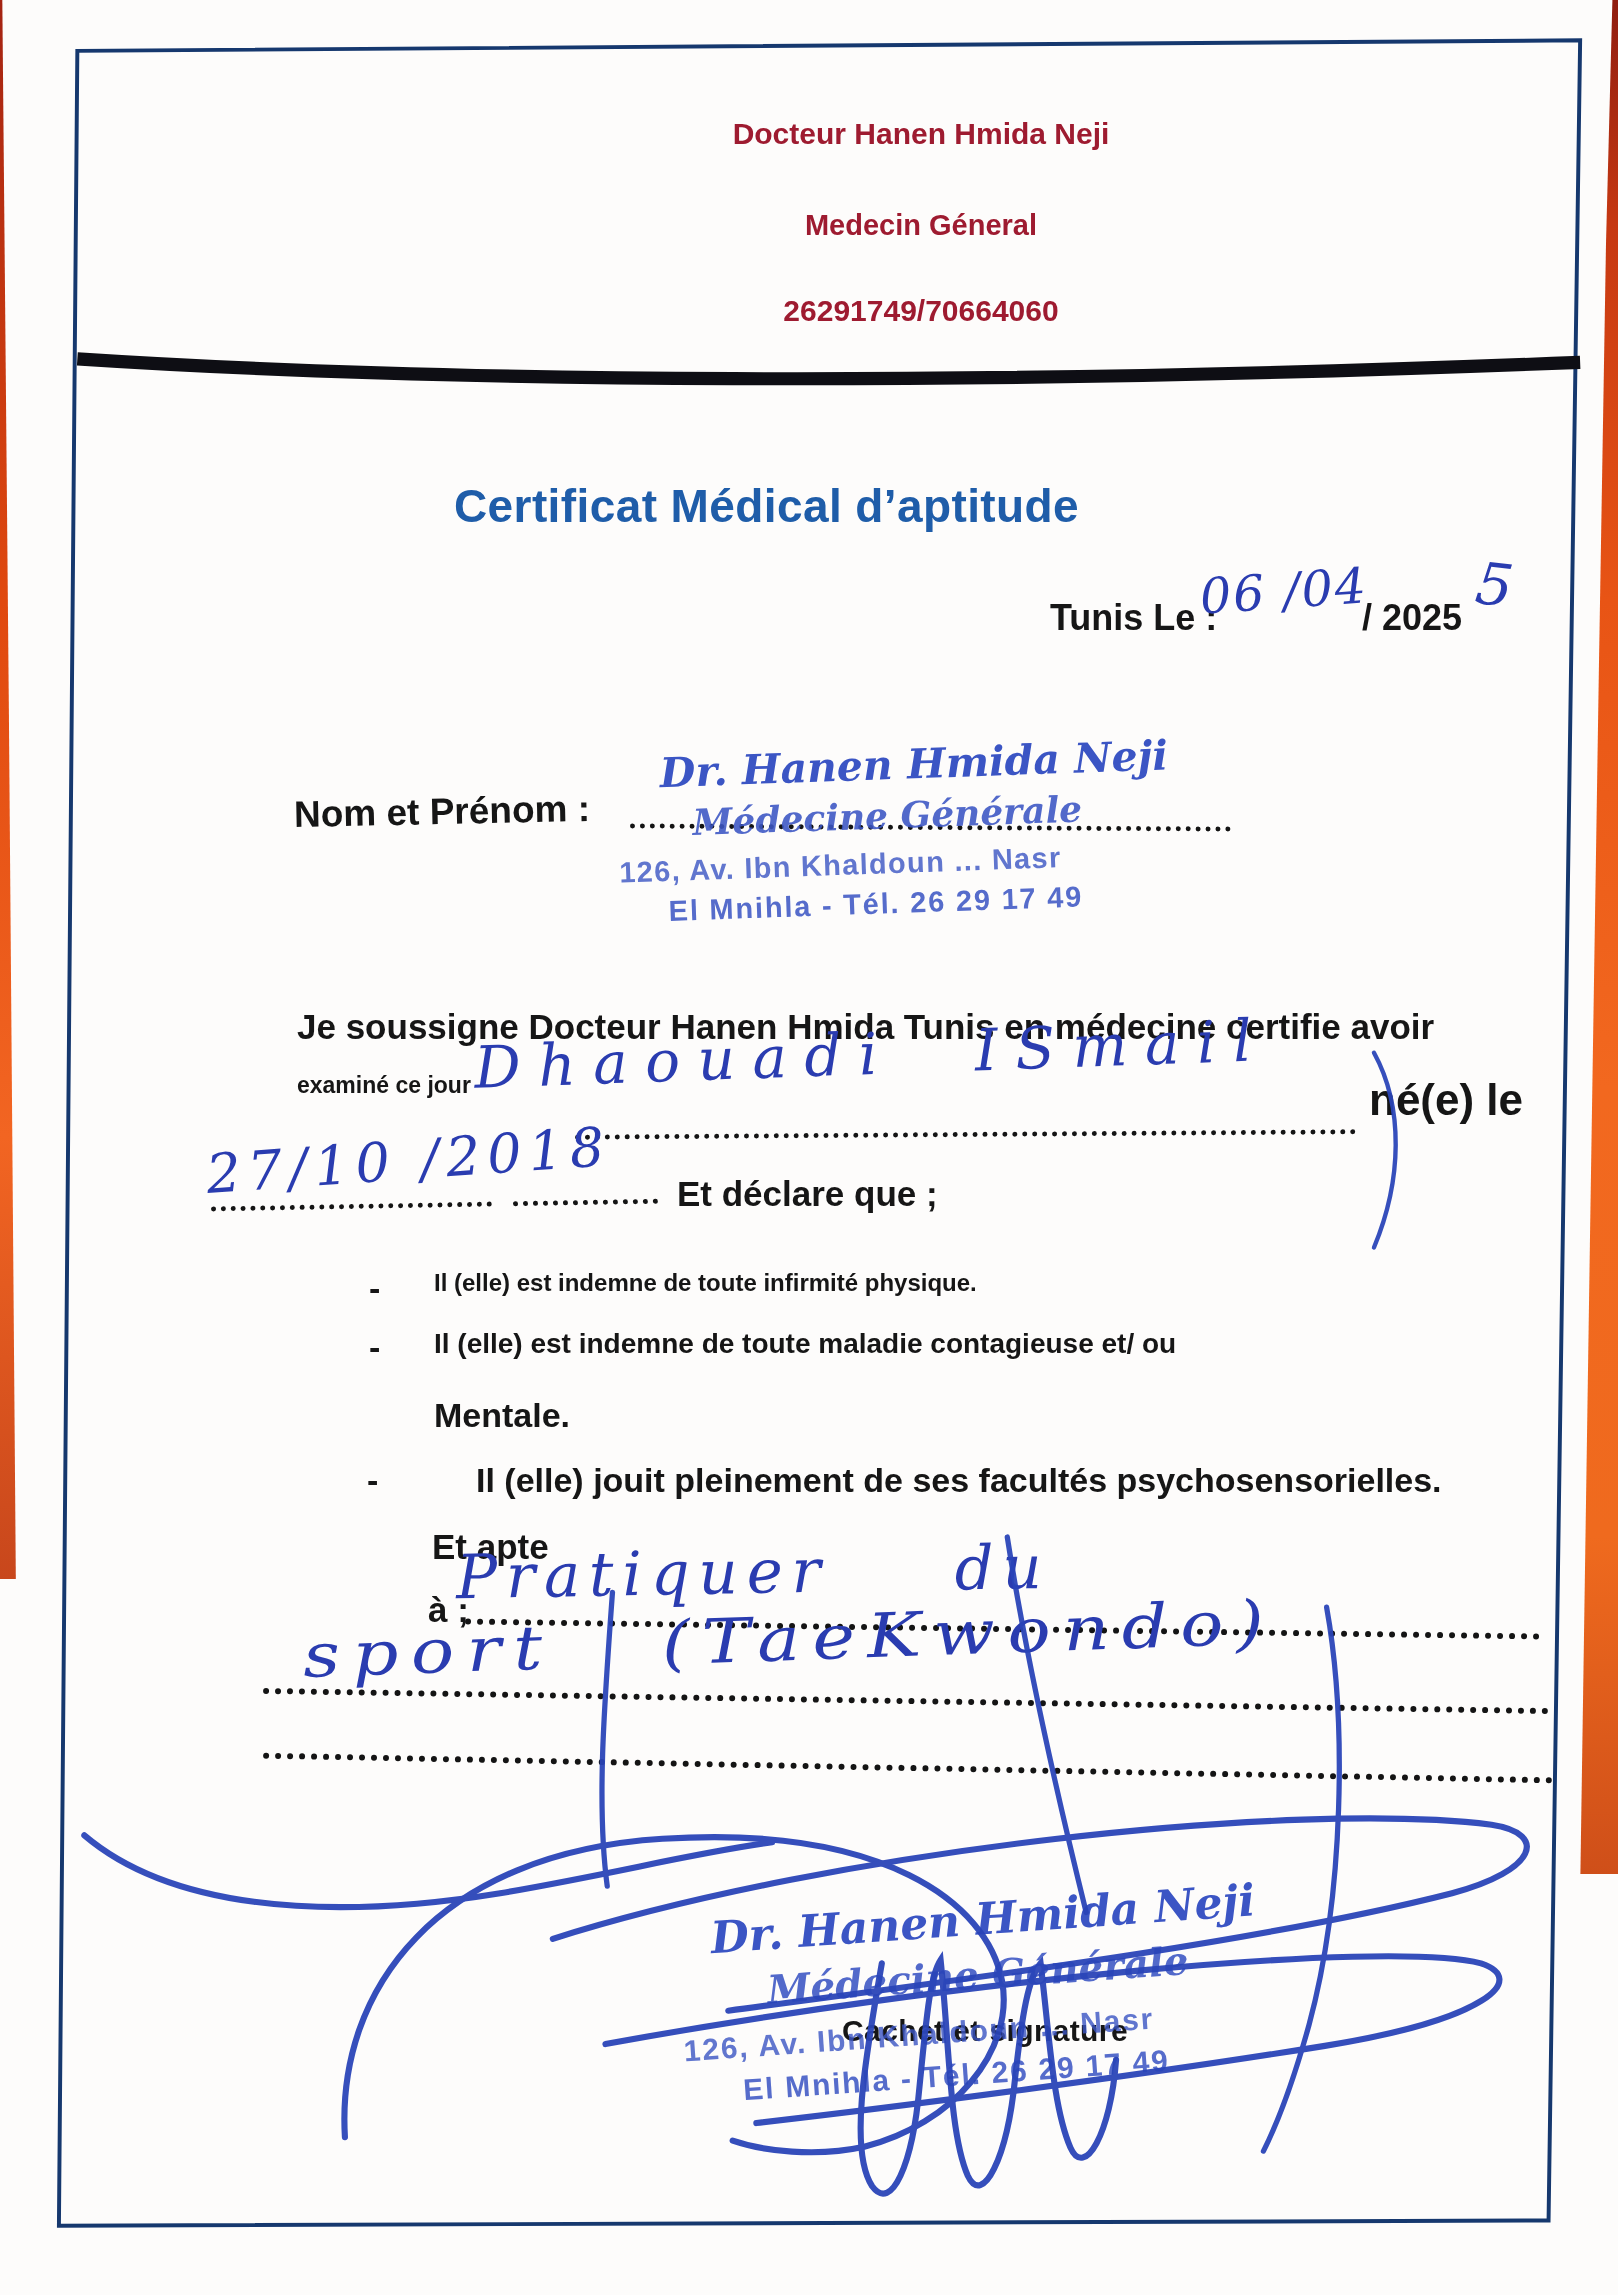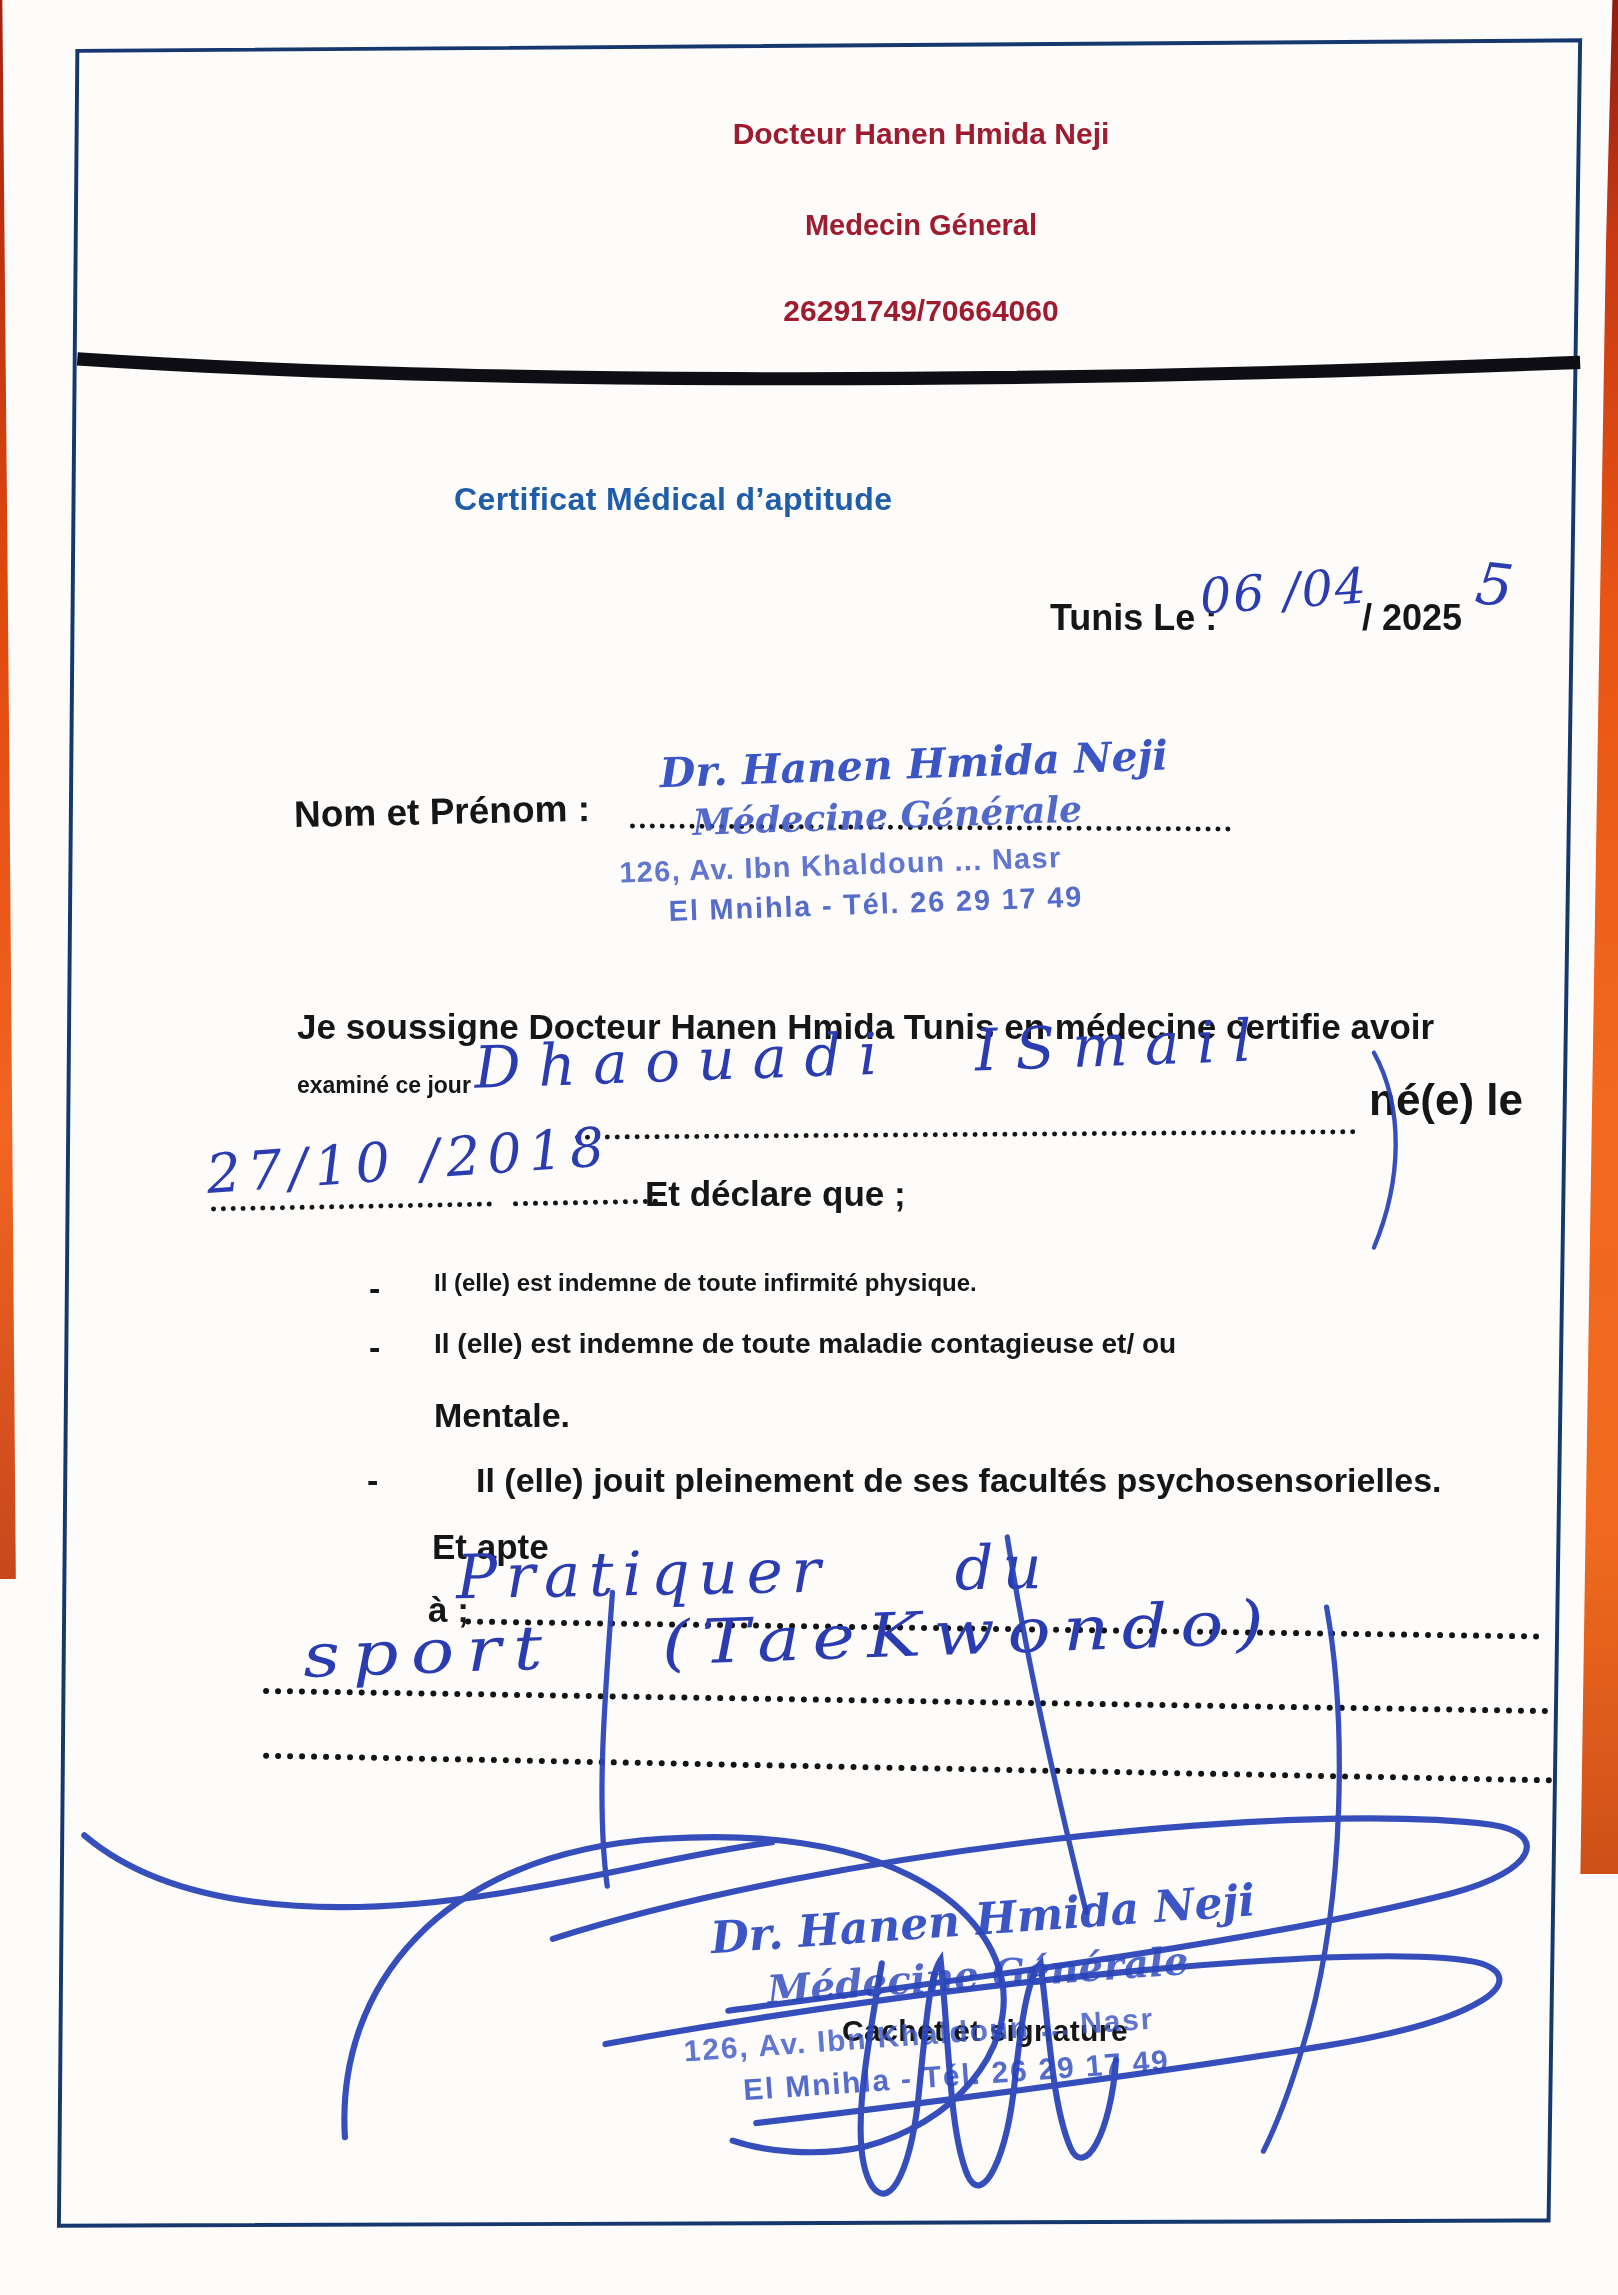--- a/index.html
+++ b/index.html
@@ -69,21 +69,21 @@
 <div id="canvas">
 
   <div class="edge-right"></div>
   <div class="edge-left"></div>
   <div class="band-bottom"></div>
 
   <div class="txt red" style="left:614px;top:211px;width:614px;text-align:center;font-size:29px;">Medecin Géneral</div>
   <div class="txt red" style="left:614px;top:119px;width:614px;text-align:center;font-size:30px;">Docteur Hanen Hmida Neji</div>
   <div class="txt red" style="left:614px;top:296px;width:614px;text-align:center;font-size:30px;">26291749/70664060</div>
 
-  <div class="txt blue" style="left:454px;top:483px;font-size:32px;letter-spacing:0.4px;">Certificat Médical d’aptitude</div>
+  <div class="txt blue" style="left:454px;top:483px;font-size:46px;letter-spacing:0.4px;">Certificat Médical d’aptitude</div>
 
   <div class="txt" style="left:1050px;top:600px;font-size:36px;">Tunis Le :</div>
   <div class="txt ink" style="left:1200px;top:567px;font-size:49px;transform:rotate(-4deg);letter-spacing:1.8px;">06 /04</div>
   <div class="txt" style="left:1362px;top:600px;font-size:36px;">/ 2025</div>
   <div class="txt ink" style="left:1476px;top:556px;font-size:58px;transform:rotate(7deg);">5</div>
 
   <div class="txt" style="left:294px;top:793px;font-size:37px;transform:rotate(-1.2deg);">Nom et Prénom :</div>
   <div class="dotted fine" style="left:630px;top:825px;width:601px;transform:rotate(.3deg);"></div>
 
   <div class="stamp" id="stamp-top">
@@ -95,21 +95,21 @@
 
   <div class="txt" style="left:297px;top:1009px;font-size:35px;">Je soussigne Docteur Hanen Hmida Tunis  en médecine certifie avoir</div>
   <div class="txt" style="left:297px;top:1074px;font-size:23px;">examiné ce jour</div>
   <div class="dotted fine" style="left:575px;top:1132px;width:781px;transform:rotate(-.4deg);"></div>
   <div class="txt ink" style="left:474px;top:1025px;font-size:58px;transform:rotate(-2deg);letter-spacing:17.5px;word-spacing:44px;">Dhaouadi ISmail</div>
   <div class="txt" style="left:1369px;top:1078px;font-size:44px;">né(e) le</div>
 
   <div class="txt ink" style="left:206px;top:1134px;font-size:54px;transform:rotate(-4deg);letter-spacing:7px;">27/10  /2018</div>
   <div class="dotted fine" style="left:211px;top:1204px;width:281px;transform:rotate(-1deg);"></div>
   <div class="dotted fine" style="left:513px;top:1200px;width:145px;transform:rotate(-1deg);"></div>
-  <div class="txt" style="left:645px;top:1176px;font-size:35px;">Et déclare que ;</div>
+  <div class="txt" style="left:677px;top:1176px;font-size:35px;">Et déclare que ;</div>
 
   <div class="txt" style="left:369px;top:1271px;font-size:34px;">-</div>
   <div class="txt" style="left:434px;top:1271px;font-size:24px;">Il (elle) est indemne de toute infirmité physique.</div>
 
   <div class="txt" style="left:369px;top:1330px;font-size:34px;">-</div>
   <div class="txt" style="left:434px;top:1330px;font-size:28px;">Il (elle) est indemne de toute maladie contagieuse et/ ou</div>
 
   <div class="txt" style="left:434px;top:1398px;font-size:34px;">Mentale.</div>
 
   <div class="txt" style="left:367px;top:1463px;font-size:34px;">-</div>

